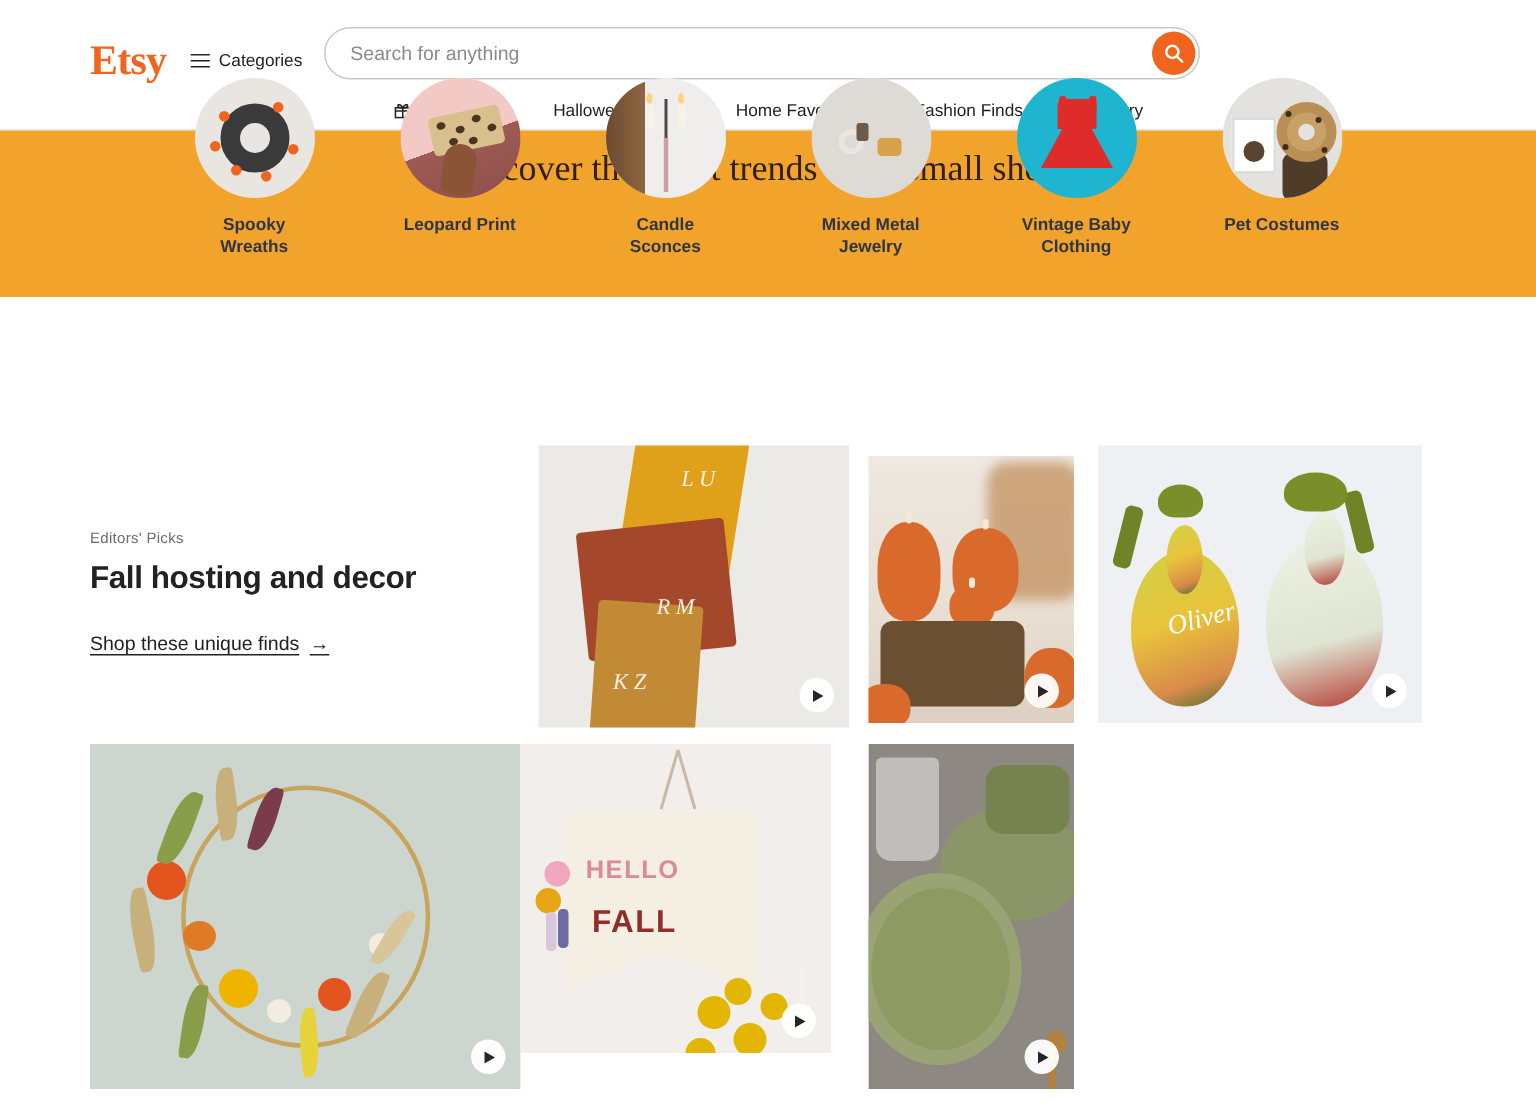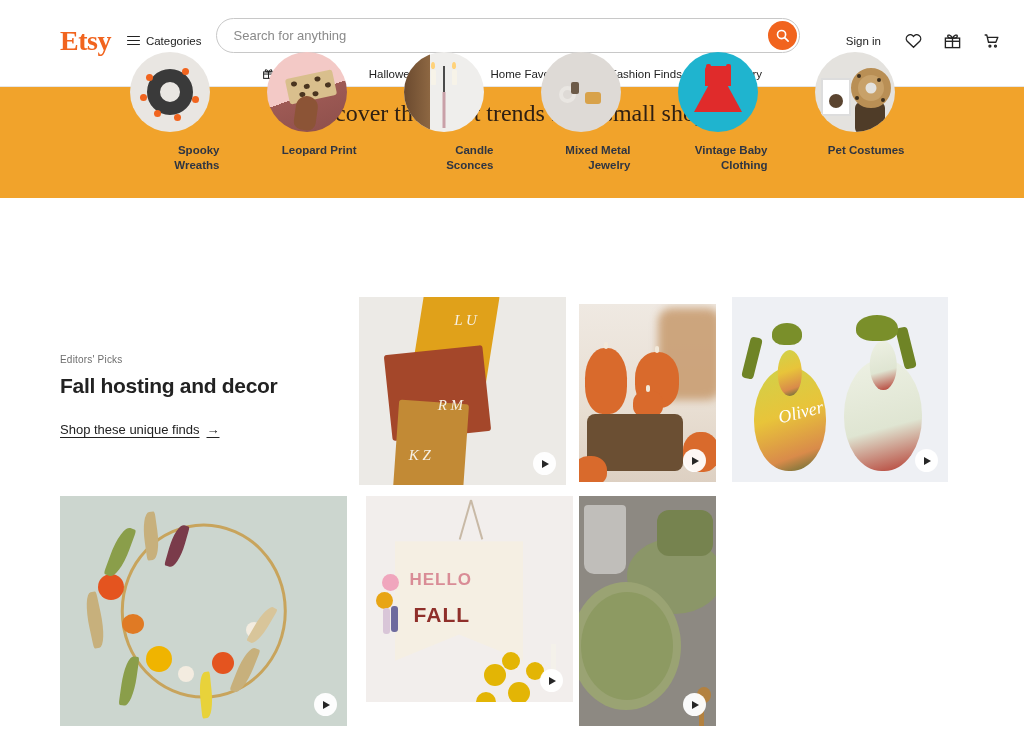--- a/index.html
+++ b/index.html
@@ -133,21 +133,21 @@
   }
 
   .cats {
     position: absolute;
     top: 52px; left: 0; right: 0;
     display: flex;
     justify-content: center;
     gap: 37px;
     z-index: 5;
   }
-  .cat { width: 100px; cursor: pointer; text-align: right; }
+  .cat { width: 100px; cursor: pointer; text-align: center; }
   .cat-circle {
     width: 80px; height: 80px;
     border-radius: 50%;
     margin: 0 auto;
     overflow: hidden;
     position: relative;
   }
   .cat-label {
     margin-top: 11px;
     font-size: 11.5px;
@@ -352,46 +352,20 @@
     <div class="searchwrap">
       <input class="searchinput" type="text" placeholder="Search for anything" style="">
       <button class="searchbtn">
         <svg width="15" height="15" viewBox="0 0 24 24" fill="none" stroke="#fff" stroke-width="2.6" stroke-linecap="round">
           <circle cx="10.5" cy="10.5" r="6.5"></circle>
             <line x1="15.5" y1="15.5" x2="21" y2="21"></line>
         </svg>
       </button>
     </div>
 
-    <div class="header-actions">
-      <span class="signin">Sign in</span>
-
-      <span class="icon-btn">
-        <svg width="19" height="19" viewBox="0 0 24 24" fill="none" stroke="#222" stroke-width="1.7">
-          <path d="M12 20.5 3.8 12.6A5 5 0 0 1 12 6.8a5 5 0 0 1 8.2 5.8z"></path>
-        </svg>
-      </span>
-
-      <span class="icon-btn">
-        <svg width="19" height="19" viewBox="0 0 24 24" fill="none" stroke="#222" stroke-width="1.7">
-          <rect x="3" y="9" width="18" height="12"></rect>
-            <line x1="3" y1="13" x2="21" y2="13"></line>
-          <line x1="12" y1="9" x2="12" y2="21"></line>
-          <path d="M12 9C10 5 6 4 6 6.5S9.5 9 12 9zM12 9c2-4 6-5 6-2.5S14.5 9 12 9z"></path>
-        </svg>
-      </span>
-
-      <span class="icon-btn">
-        <svg width="19" height="19" viewBox="0 0 24 24" fill="none" stroke="#222" stroke-width="1.7" stroke-linecap="round" stroke-linejoin="round">
-          <path d="M4 5h2l2.2 9.2h9.3L20 8H7"></path>
-          <circle cx="10" cy="19" r="1.2"></circle>
-            <circle cx="17" cy="19" r="1.2"></circle>
-        </svg>
-      </span>
-    </div>
   </div>
 
   <div class="header-nav">
     <span class="nav-item">
       <svg width="13" height="13" viewBox="0 0 24 24" fill="none" stroke="#222" stroke-width="1.9">
         <rect x="3" y="9" width="18" height="12"></rect>
           <line x1="3" y1="13" x2="21" y2="13"></line>
         <line x1="12" y1="9" x2="12" y2="21"></line>
         <path d="M12 9C10 5 6 4 6 6.5S9.5 9 12 9zM12 9c2-4 6-5 6-2.5S14.5 9 12 9z"></path>
       </svg>
@@ -595,21 +569,21 @@
         <div class="dw-leaf" style="left:110px;top:28px;width:14px;height:44px;background:#7a3b4a;transform:rotate(16deg);"></div>
         <div class="dw-leaf" style="left:28px;top:96px;width:14px;height:56px;background:#c7b07c;transform:rotate(-12deg);"></div>
         <div class="dw-leaf" style="left:62px;top:160px;width:14px;height:50px;background:#8a9e4a;transform:rotate(8deg);"></div>
         <div class="dw-leaf" style="left:140px;top:176px;width:12px;height:46px;background:#e8d23a;transform:rotate(-6deg);"></div>
         <div class="dw-leaf" style="left:178px;top:150px;width:14px;height:48px;background:#c7b07c;transform:rotate(22deg);"></div>
         <div class="dw-leaf" style="left:196px;top:108px;width:12px;height:42px;background:#d8c59a;transform:rotate(30deg);"></div>
       </div>
       <div class="play"></div>
     </div>
 
-    <div class="tile" style="left:306px;top:202px;width:207px;height:206px;">
+    <div class="tile" style="left:287px;top:202px;width:207px;height:206px;">
       <div class="art">
         <div class="hf-bg"></div>
         <div class="hf-string" style="transform:rotate(16deg);transform-origin:top;"></div>
         <div class="hf-string" style="transform:rotate(-16deg);transform-origin:top;"></div>
         <div class="hf-flag"></div>
         <div class="hf-pom" style="left:16px;top:78px;width:17px;height:17px;background:#f0a6bd;"></div>
         <div class="hf-pom" style="left:10px;top:96px;width:17px;height:17px;background:#e8a515;"></div>
         <div class="hf-tassel" style="left:17px;top:112px;background:#d9c6d8;"></div>
         <div class="hf-tassel" style="left:25px;top:110px;background:#6e6b9e;"></div>
         <span class="hf-t1">

